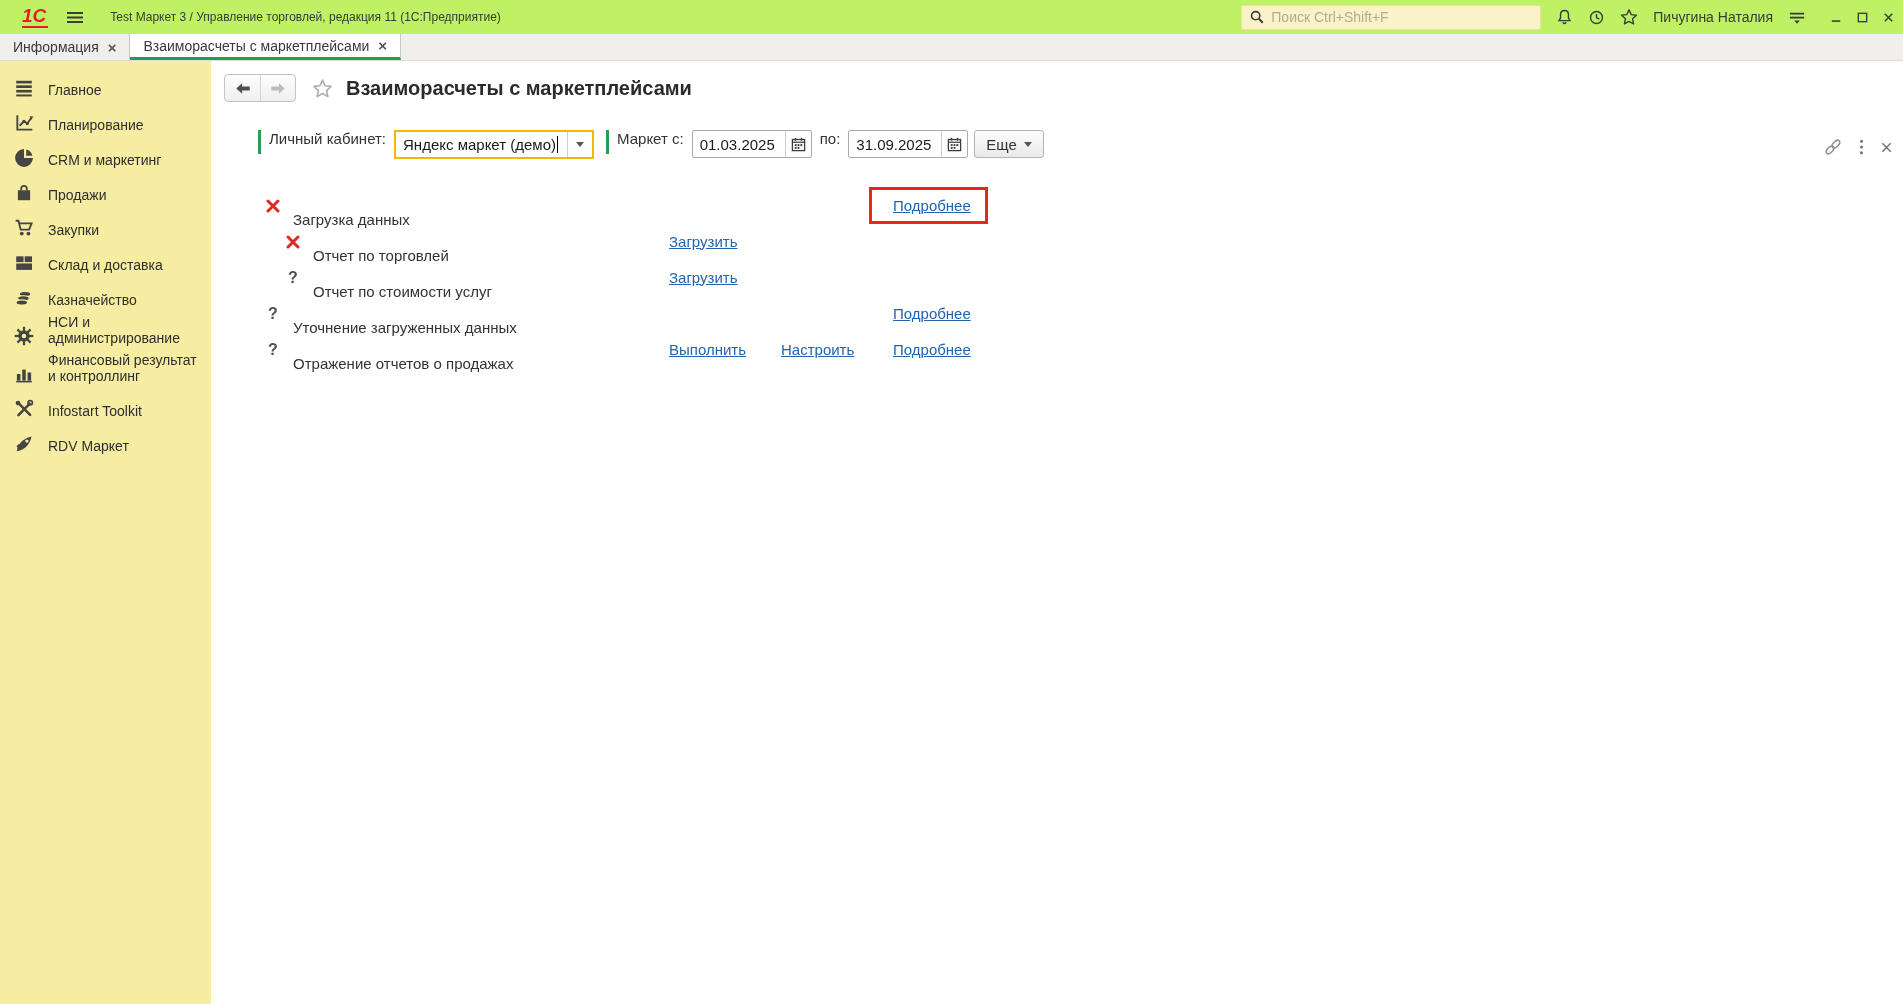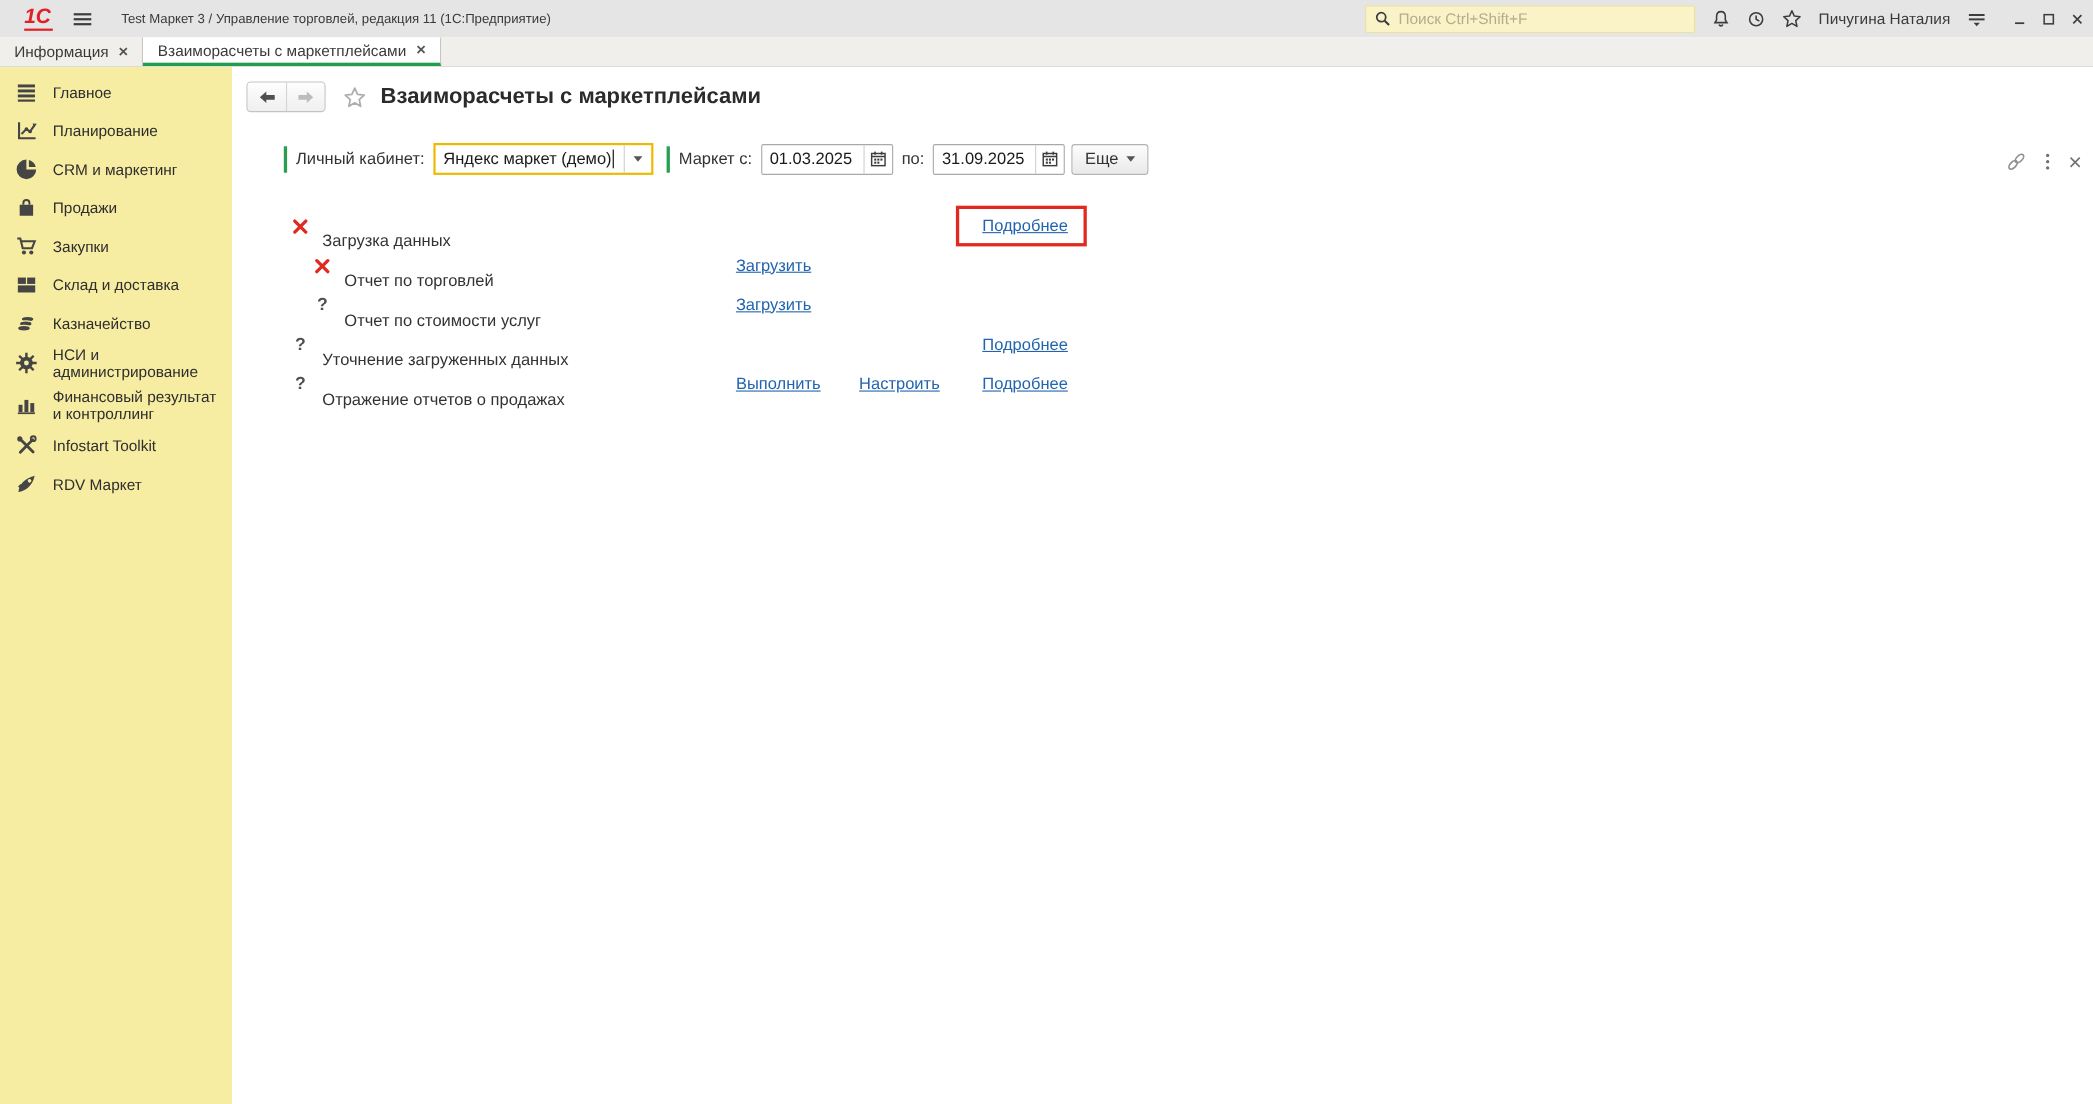--- a/index.html
+++ b/index.html
@@ -1,57 +1,57 @@
 <!DOCTYPE html>
 <html><head>
 <meta charset="utf-8">
 <style>
   * { margin:0; padding:0; box-sizing:border-box; }
   html,body { width:1903px; height:1004px; overflow:hidden; }
   body { font-family:"Liberation Sans","DejaVu Sans",sans-serif; color:#333; background:#fff; }
   .app { width:1903px; height:1004px; display:flex; flex-direction:column; }
 
   
-  .topbar { height:34px; background:#e5e5e5; display:flex; align-items:center; flex:0 0 auto; }
+  .topbar { height:34px; background:#bef264; display:flex; align-items:center; flex:0 0 auto; }
   .topbar-left { display:flex; align-items:center; gap:18px; padding-left:22px; flex:1 1 auto; min-width:0; }
   .logo1c { color:#e31e24; font-weight:bold; font-style:italic; font-size:19px; border-bottom:2.5px solid #e31e24; line-height:20px; padding:0 2px 0 0; }
   .icon { display:inline-flex; align-items:center; justify-content:center; }
   .win-title { font-size:12px; color:#3a3a3a; white-space:nowrap; margin-left:8px; }
   .topbar-right { display:flex; align-items:center; gap:15px; padding-right:8px; flex:0 0 auto; }
   .searchbox { width:300px; height:25px; background:#faf3c8; border:1px solid #ece29a; border-radius:2px; display:flex; align-items:center; gap:6px; padding:0 7px; }
   .searchbox .ph { font-size:14px; color:#b5ac8e; white-space:nowrap; }
   .username { font-size:14px; color:#3a3a3a; white-space:nowrap; }
   .winctl { display:flex; align-items:center; gap:13px; margin-left:8px; }
   .topbar .icon svg { display:block; }
 
   
   .tabbar { height:27px; background:#f1efec; display:flex; align-items:stretch; border-bottom:1px solid #dedcd8; flex:0 0 auto; }
   .tab { display:flex; align-items:center; gap:9px; padding:0 13px; font-size:14px; color:#3a3a3a; border-right:1px solid #c9c7c2; cursor:default; }
   .tab .tclose { color:#555; font-size:15px; font-weight:bold; line-height:1; }
   .tab.active { background:#fff; border-bottom:3px solid #1f9e4e; }
 
   
   .main { flex:1 1 auto; display:flex; min-height:0; }
   .sidebar { width:211px; flex:0 0 auto; background:#f6eca2; padding-top:5px; }
-  .sb-item { display:flex; align-items:center; min-height:35px; padding:3px 6px 3px 0; }
+  .sb-item { display:flex; align-items:flex-end; min-height:35px; padding:3px 6px 3px 0; }
   .sb-ico { width:48px; flex:0 0 auto; display:flex; justify-content:center; }
   .sb-ico svg { width:20px; height:20px; display:block; }
   .sb-label { font-size:14px; color:#2e2e2e; line-height:16px; }
 
   .content { flex:1 1 auto; background:#fff; position:relative; }
   .content-actions { position:absolute; top:76px; right:10px; display:flex; align-items:center; gap:16px; }
 
   .nav-row { display:flex; align-items:center; padding:12px 0 0 13px; height:42px; }
   .navgroup { display:flex; border:1px solid #c3c3c3; border-radius:4px; overflow:hidden; background:linear-gradient(#fefefe,#efefef); }
   .navbtn { width:35px; height:26px; display:flex; align-items:center; justify-content:center; }
   .navbtn + .navbtn { border-left:1px solid #d4d4d4; }
   .fav-star { margin-left:16px; }
   .page-title { font-size:20px; font-weight:bold; color:#2b2b2b; margin-left:13px; white-space:nowrap; }
 
-  .form-row { display:flex; align-items:center; margin:27px 0 0 47px; height:29px; }
+  .form-row { display:flex; align-items:flex-start; margin:27px 0 0 47px; height:29px; }
   .vbar { width:3px; height:24px; background:#2a9e50; flex:0 0 auto; }
   .flabel { font-size:15px; color:#333; margin:0 8px; white-space:nowrap; }
   .combo { width:200px; height:29px; border:2px solid #edb902; background:#fff; display:flex; align-items:stretch; }
   .combo-val { flex:1 1 auto; display:flex; align-items:center; padding-left:7px; font-size:15px; color:#1a1a1a; white-space:nowrap; overflow:hidden; }
   .cursorbar { display:inline-block; width:1px; height:17px; background:#000; margin-left:1px; }
   .combo-caret { width:25px; border-left:1px solid #cfcfcf; display:flex; align-items:center; justify-content:center; }
   .tri-down { width:0; height:0; border-left:4.5px solid transparent; border-right:4.5px solid transparent; border-top:5.5px solid #555; }
   .gap12 { width:12px; }
   .dateinput { width:120px; height:28px; border:1px solid #a9a9a9; border-radius:2px; background:#fff; display:flex; align-items:stretch; }
   .dateinput .dval { flex:1 1 auto; display:flex; align-items:center; padding-left:7px; font-size:15px; color:#1a1a1a; }

